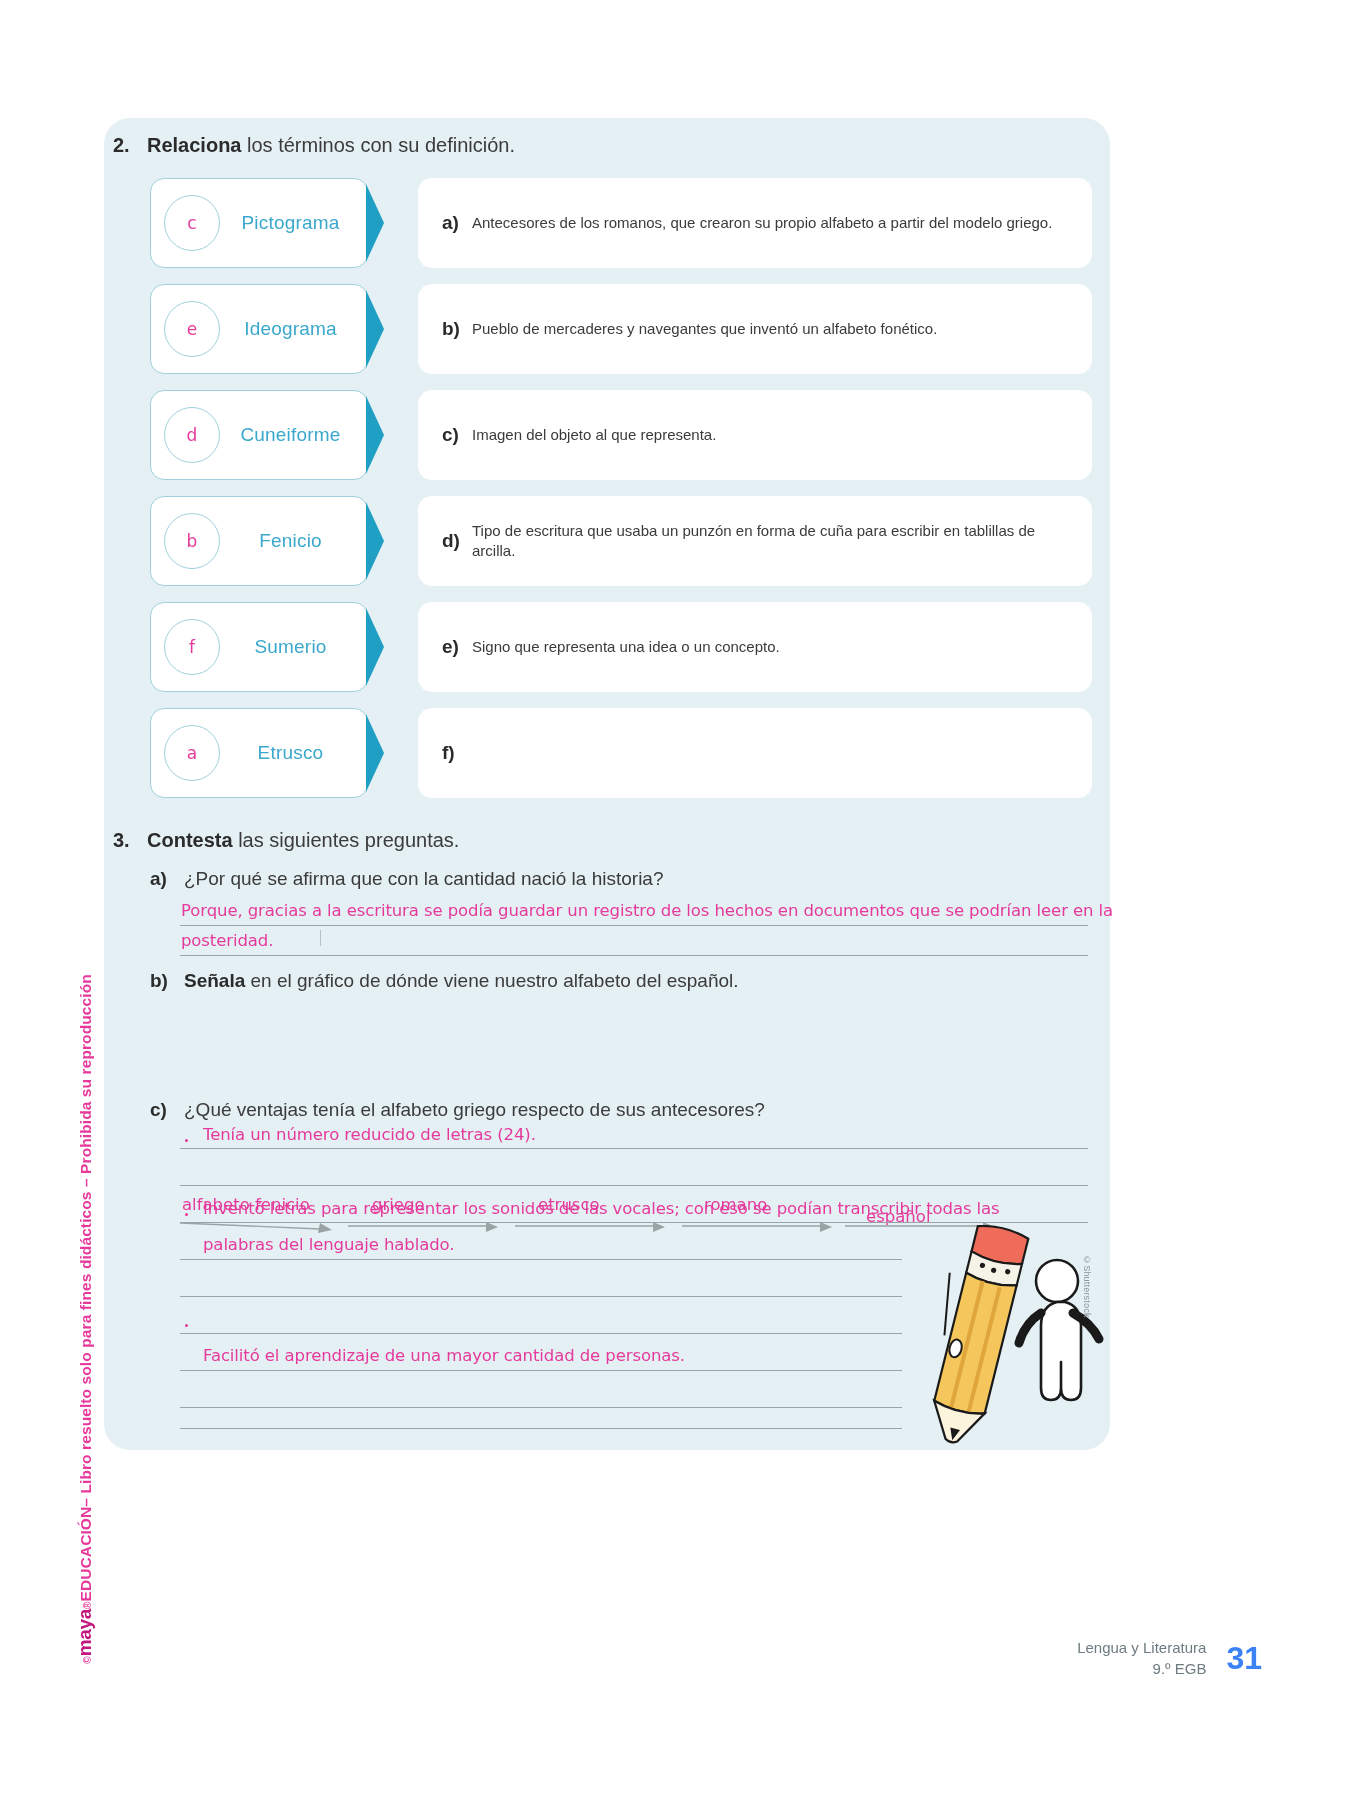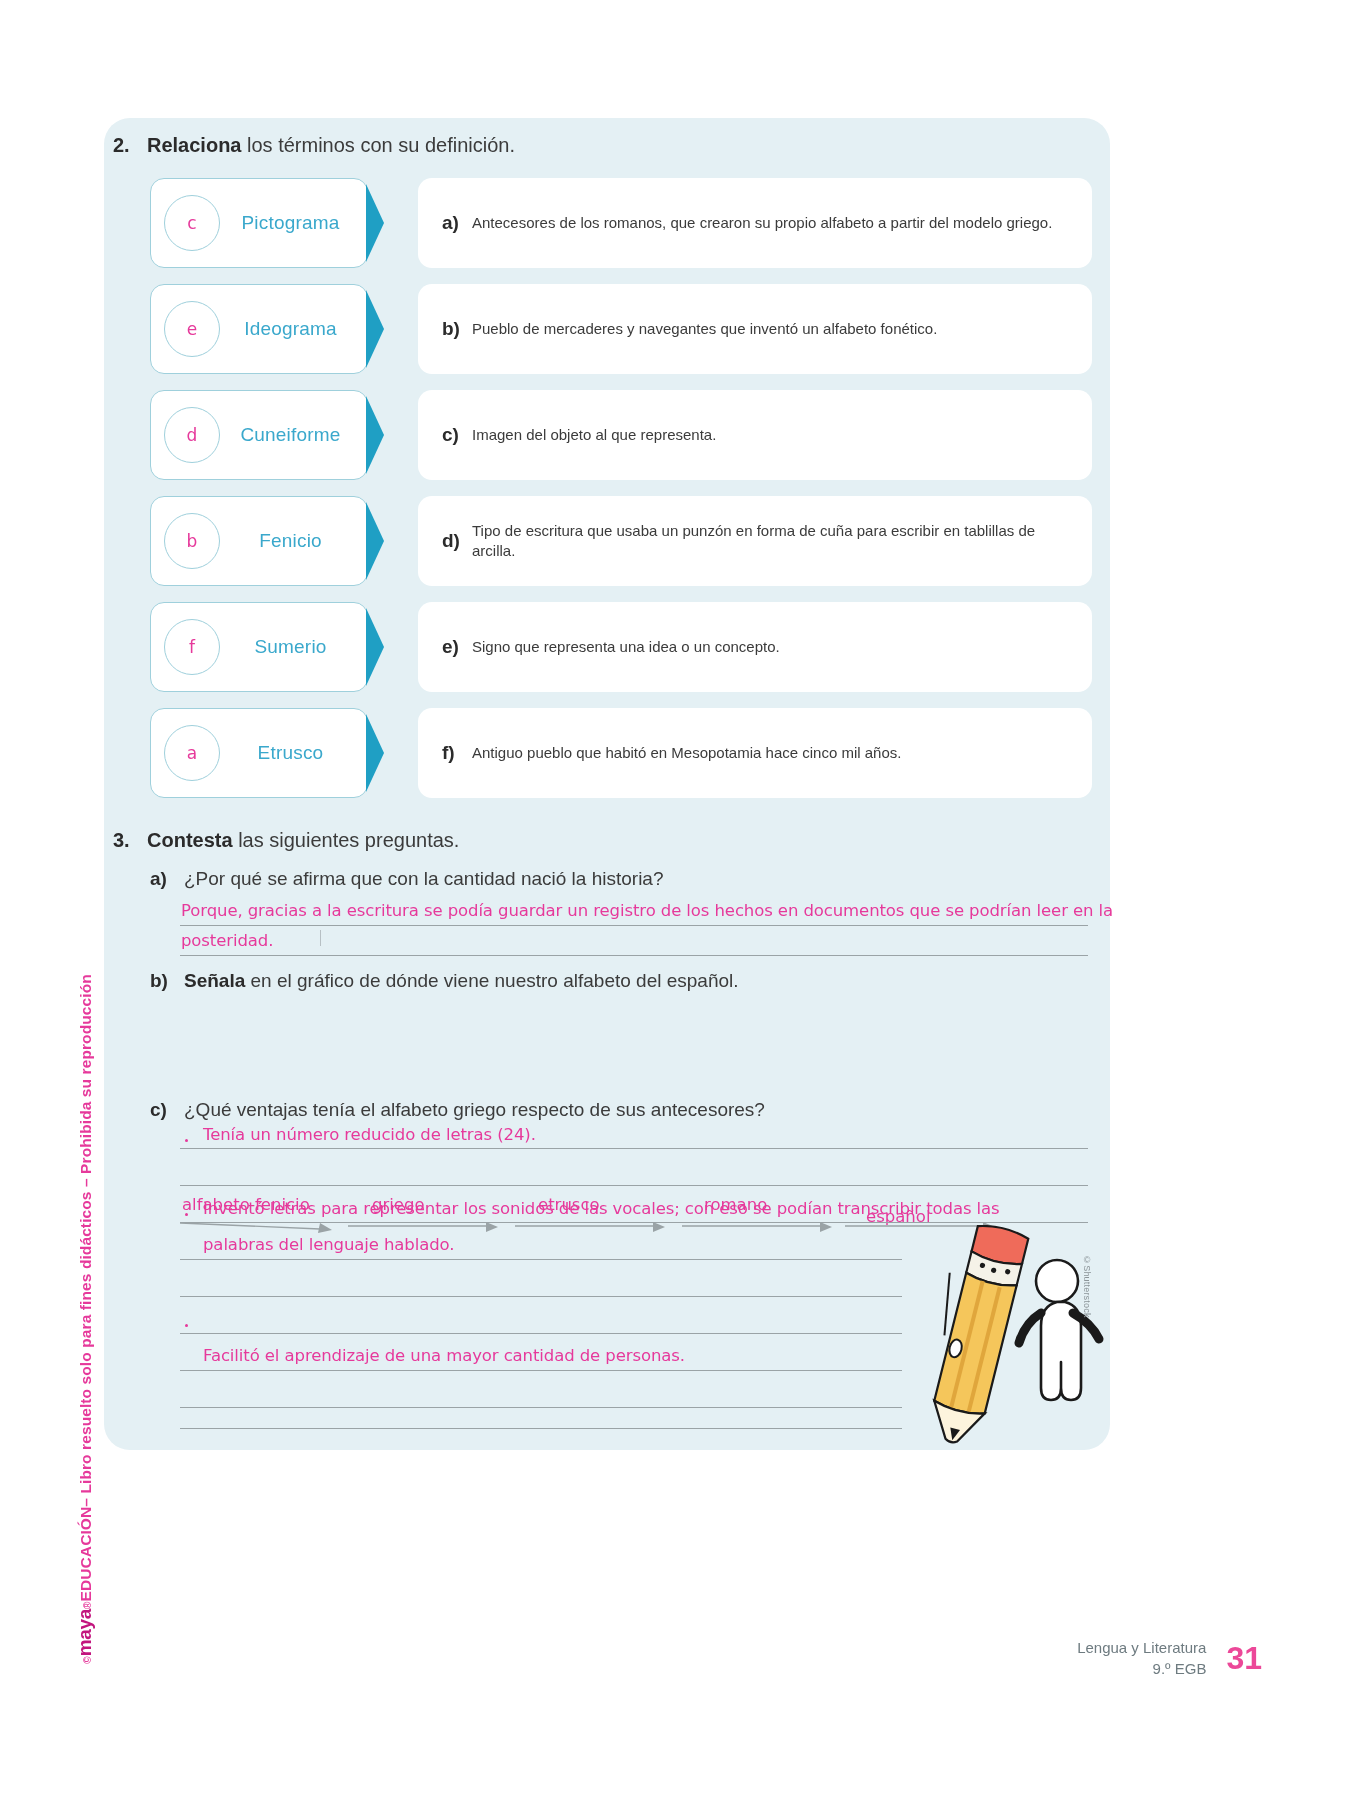--- a/index.html
+++ b/index.html
@@ -121,21 +121,21 @@
   .credit {
     position: absolute; left: 1082px; top: 1255px;
     font-size: 9px; color: #8b9498;
     writing-mode: vertical-rl;
     letter-spacing: .2px;
   }
 
   
   .footer { position: absolute; right: 88px; bottom: 120px; display: flex; align-items: center; gap: 20px; }
   .footer-txt { text-align: right; font-size: 15px; color: #6e7b80; line-height: 1.45; }
-  .footer-page { font-size: 32px; font-weight: 700; color: #ec4899; }
+  .footer-page { font-size: 32px; font-weight: 700; color: #3b82f6; }
 </style>
 </head>
 <body>
 
 <div class="page">
 
   <div class="rail">
     <div class="rail-inner">
       <span class="rail-reg">©</span>
         <span class="rail-logo">maya</span>
@@ -227,21 +227,20 @@
     <div class="match-row">
       <div class="term-card">
         <div class="term-circle">a</div>
         <div class="term-label">Etrusco</div>
       </div>
       <svg class="chev" viewBox="0 0 34 78">
           <path d="M0 0 L18 39 L0 78 Z" fill="#1f9fc4"></path>
         </svg>
       <div class="def-card">
         <span class="def-letter">f)</span>
-        <span class="def-text">Antiguo pueblo que habitó en Mesopotamia hace cinco mil años.</span>
       </div>
     </div>
   </div>
 
   <div class="ex-head" style="left:113px; top:828px;">
     <span class="ex-num">3.</span>
     <span><span class="ex-verb">Contesta</span><span class="ex-rest"> las siguientes preguntas.</span></span>
   </div>
 
   <div class="q-row" style="left:150px; top:868px;">

